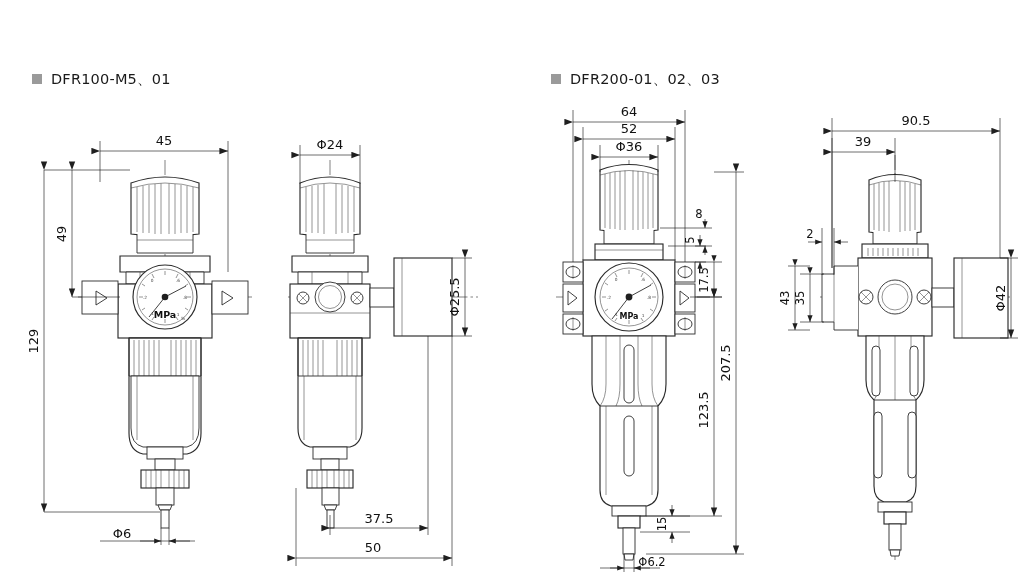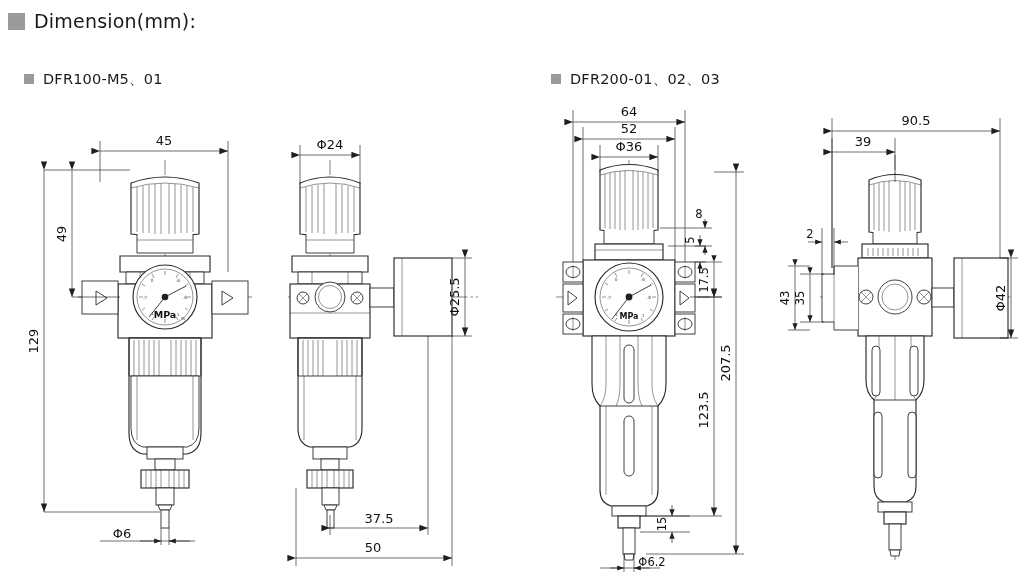--- a/index.html
+++ b/index.html
@@ -21,21 +21,21 @@
   }
   
   .heading {
     position: absolute;
     display: flex;
     align-items: center;
     gap: 9px;
     white-space: nowrap;
   }
   .heading.main { left: 8px; top: 12px; }
-  .heading.sub-left { left: 24px; top: 72px; }
+  .heading.sub-left { left: 32px; top: 72px; }
   .heading.sub-right { left: 535px; top: 72px; padding-left: 16px; }
   .bullet {
     background: #9a9a9a;
     display: block;
   }
   .bullet.lg { width: 17px; height: 17px; }
   .bullet.sm { width: 10px; height: 10px; }
   .heading .txt { line-height: 1; }
   .heading.main .txt { font-size: 19px; letter-spacing: .2px; }
   .heading.sub-left .txt, .heading.sub-right .txt { font-size: 14.5px; letter-spacing: .2px; }
@@ -68,24 +68,20 @@
   .ticktxt {
     font-family: "DejaVu Sans", "Liberation Sans", sans-serif;
     fill: #444444;
   }
 </style>
 </head>
 <body>
 
 <div class="page">
 
-  <div class="heading main">
-    <span class="bullet lg"></span>
-    <span class="txt">Dimension(mm):</span>
-  </div>
 
   <div class="heading sub-left">
     <span class="bullet sm"></span>
     <span class="txt">DFR100-M5、01</span>
   </div>
 
   <div class="heading sub-right">
     <span class="bullet sm"></span>
     <span class="txt">DFR200-01、02、03</span>
   </div>

